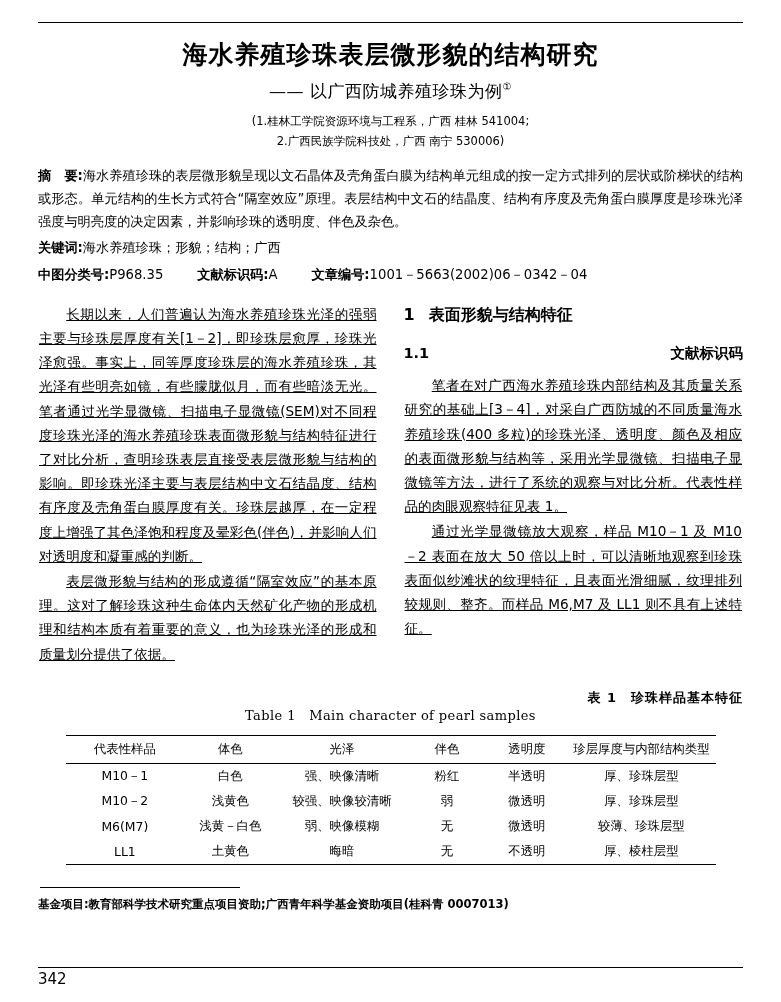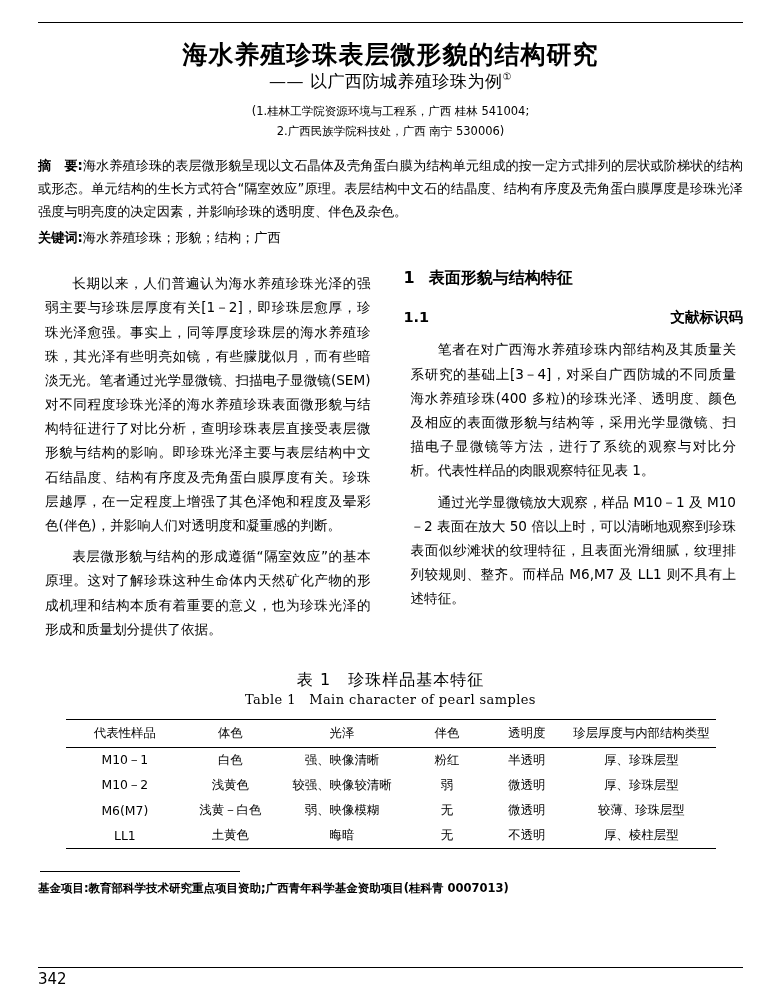--- a/index.html
+++ b/index.html
@@ -32,20 +32,21 @@
     font-family: "DejaVu Sans", sans-serif;
     font-weight: bold;
     font-size: 25px;
     letter-spacing: 1px;
     line-height: 1.25;
   }
   .subtitle {
     text-align: center;
     font-family: "DejaVu Serif", serif;
     font-size: 17px;
+    margin-top: 10px;
     letter-spacing: 0.5px;
   }
   .subtitle sup { font-size: 10px; }
   .authors {
     text-align: center;
     font-size: 19px;
     font-weight: bold;
     margin-top: 26px;
     letter-spacing: 1px;
   }
@@ -80,21 +81,21 @@
     display: flex;
     margin-top: 14px;
     gap: 26px;
   }
   .col {
     width: 340px;
     font-size: 13.6px;
     line-height: 1.78;
     text-align: justify;
   }
-  .col p { margin: 7px; text-indent: 2em; }
+  .col p { margin: 1px; text-indent: 2em; text-decoration: underline; }
   .sec-h1 {
     font-size: 16px;
     font-weight: bold;
     margin: 0 0 12px 0;
     display: flex;
     gap: 14px;
     text-indent: 0;
   }
   .sec-h2 {
     font-size: 14.5px;
@@ -102,23 +103,23 @@
     margin: 12px 0 6px 0;
     display: flex;
     gap: 12px;
     text-indent: 0;
     justify-content: space-between;
   }
   .table-wrap {
     margin-top: 22px;
   }
   .tbl-title {
-    text-align: center;
-    font-size: 16px;
-    font-weight: normal;
+    text-align: right;
+    font-size: 13px;
+    font-weight: bold;
     letter-spacing: 1px;
   }
   .tbl-title-en {
     text-align: center;
     font-size: 13px;
     font-family: "DejaVu Serif", serif;
     margin-top: 0;
     letter-spacing: 0.4px;
   }
   table.pearl {
@@ -185,20 +186,25 @@
   </div>
 
   <div class="abstract">
     <b>摘　要:</b><span>海水养殖珍珠的表层微形貌呈现以文石晶体及壳角蛋白膜为结构单元组成的按一定方式排列的层状或阶梯状的结构或形态。单元结构的生长方式符合“隔室效应”原理。表层结构中文石的结晶度、结构有序度及壳角蛋白膜厚度是珍珠光泽强度与明亮度的决定因素，并影响珍珠的透明度、伴色及杂色。</span>
   </div>
 
   <div class="kw">
     <b>关键词:</b><span>海水养殖珍珠；形貌；结构；广西</span>
   </div>
 
+  <div class="clsline">
+    <span class="seg"><b>中图分类号:</b><span>P968.35</span></span>
+    <span class="seg"><b>文献标识码:</b><span>A</span></span>
+    <span class="seg"><b>文章编号:</b><span>1001－5663(2002)06－0342－04</span></span>
+  </div>
 
   <div class="columns">
 
     <div class="col">
       <p>长期以来，人们普遍认为海水养殖珍珠光泽的强弱主要与珍珠层厚度有关[1－2]，即珍珠层愈厚，珍珠光泽愈强。事实上，同等厚度珍珠层的海水养殖珍珠，其光泽有些明亮如镜，有些朦胧似月，而有些暗淡无光。笔者通过光学显微镜、扫描电子显微镜(SEM)对不同程度珍珠光泽的海水养殖珍珠表面微形貌与结构特征进行了对比分析，查明珍珠表层直接受表层微形貌与结构的影响。即珍珠光泽主要与表层结构中文石结晶度、结构有序度及壳角蛋白膜厚度有关。珍珠层越厚，在一定程度上增强了其色泽饱和程度及晕彩色(伴色)，并影响人们对透明度和凝重感的判断。</p>
       <p>表层微形貌与结构的形成遵循“隔室效应”的基本原理。这对了解珍珠这种生命体内天然矿化产物的形成机理和结构本质有着重要的意义，也为珍珠光泽的形成和质量划分提供了依据。</p>
     </div>
 
     <div class="col">
       <div class="sec-h1">

